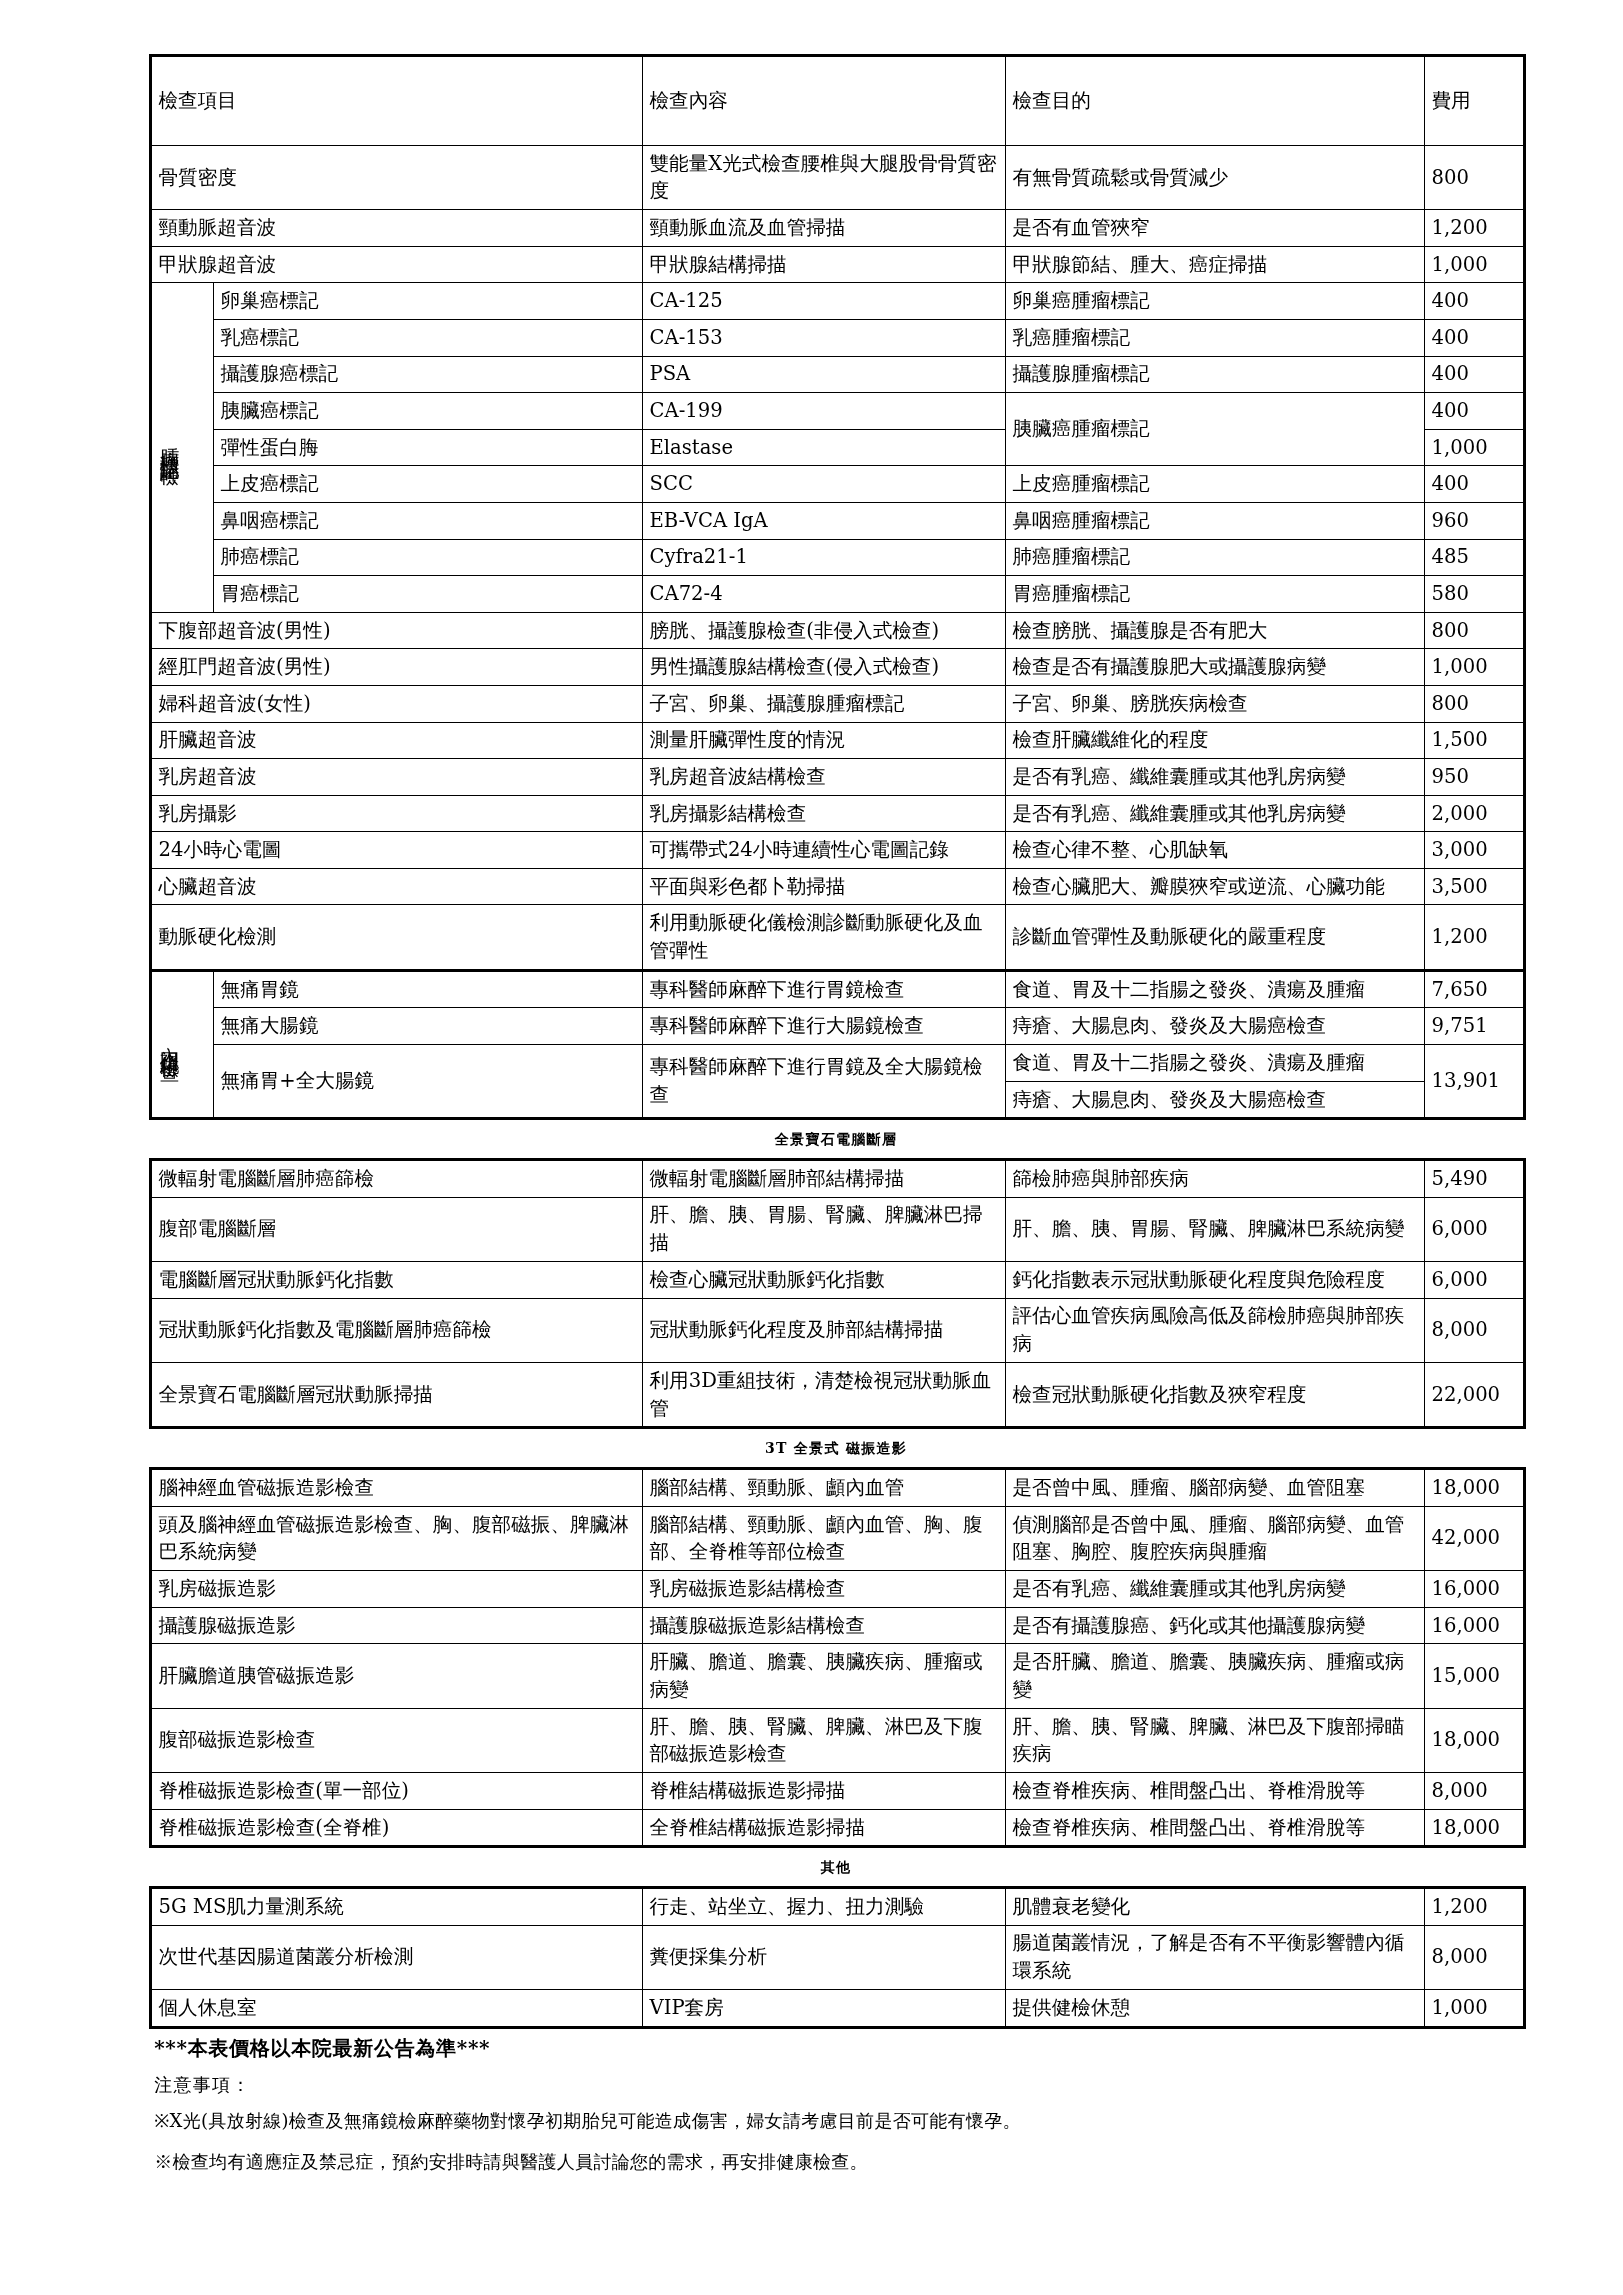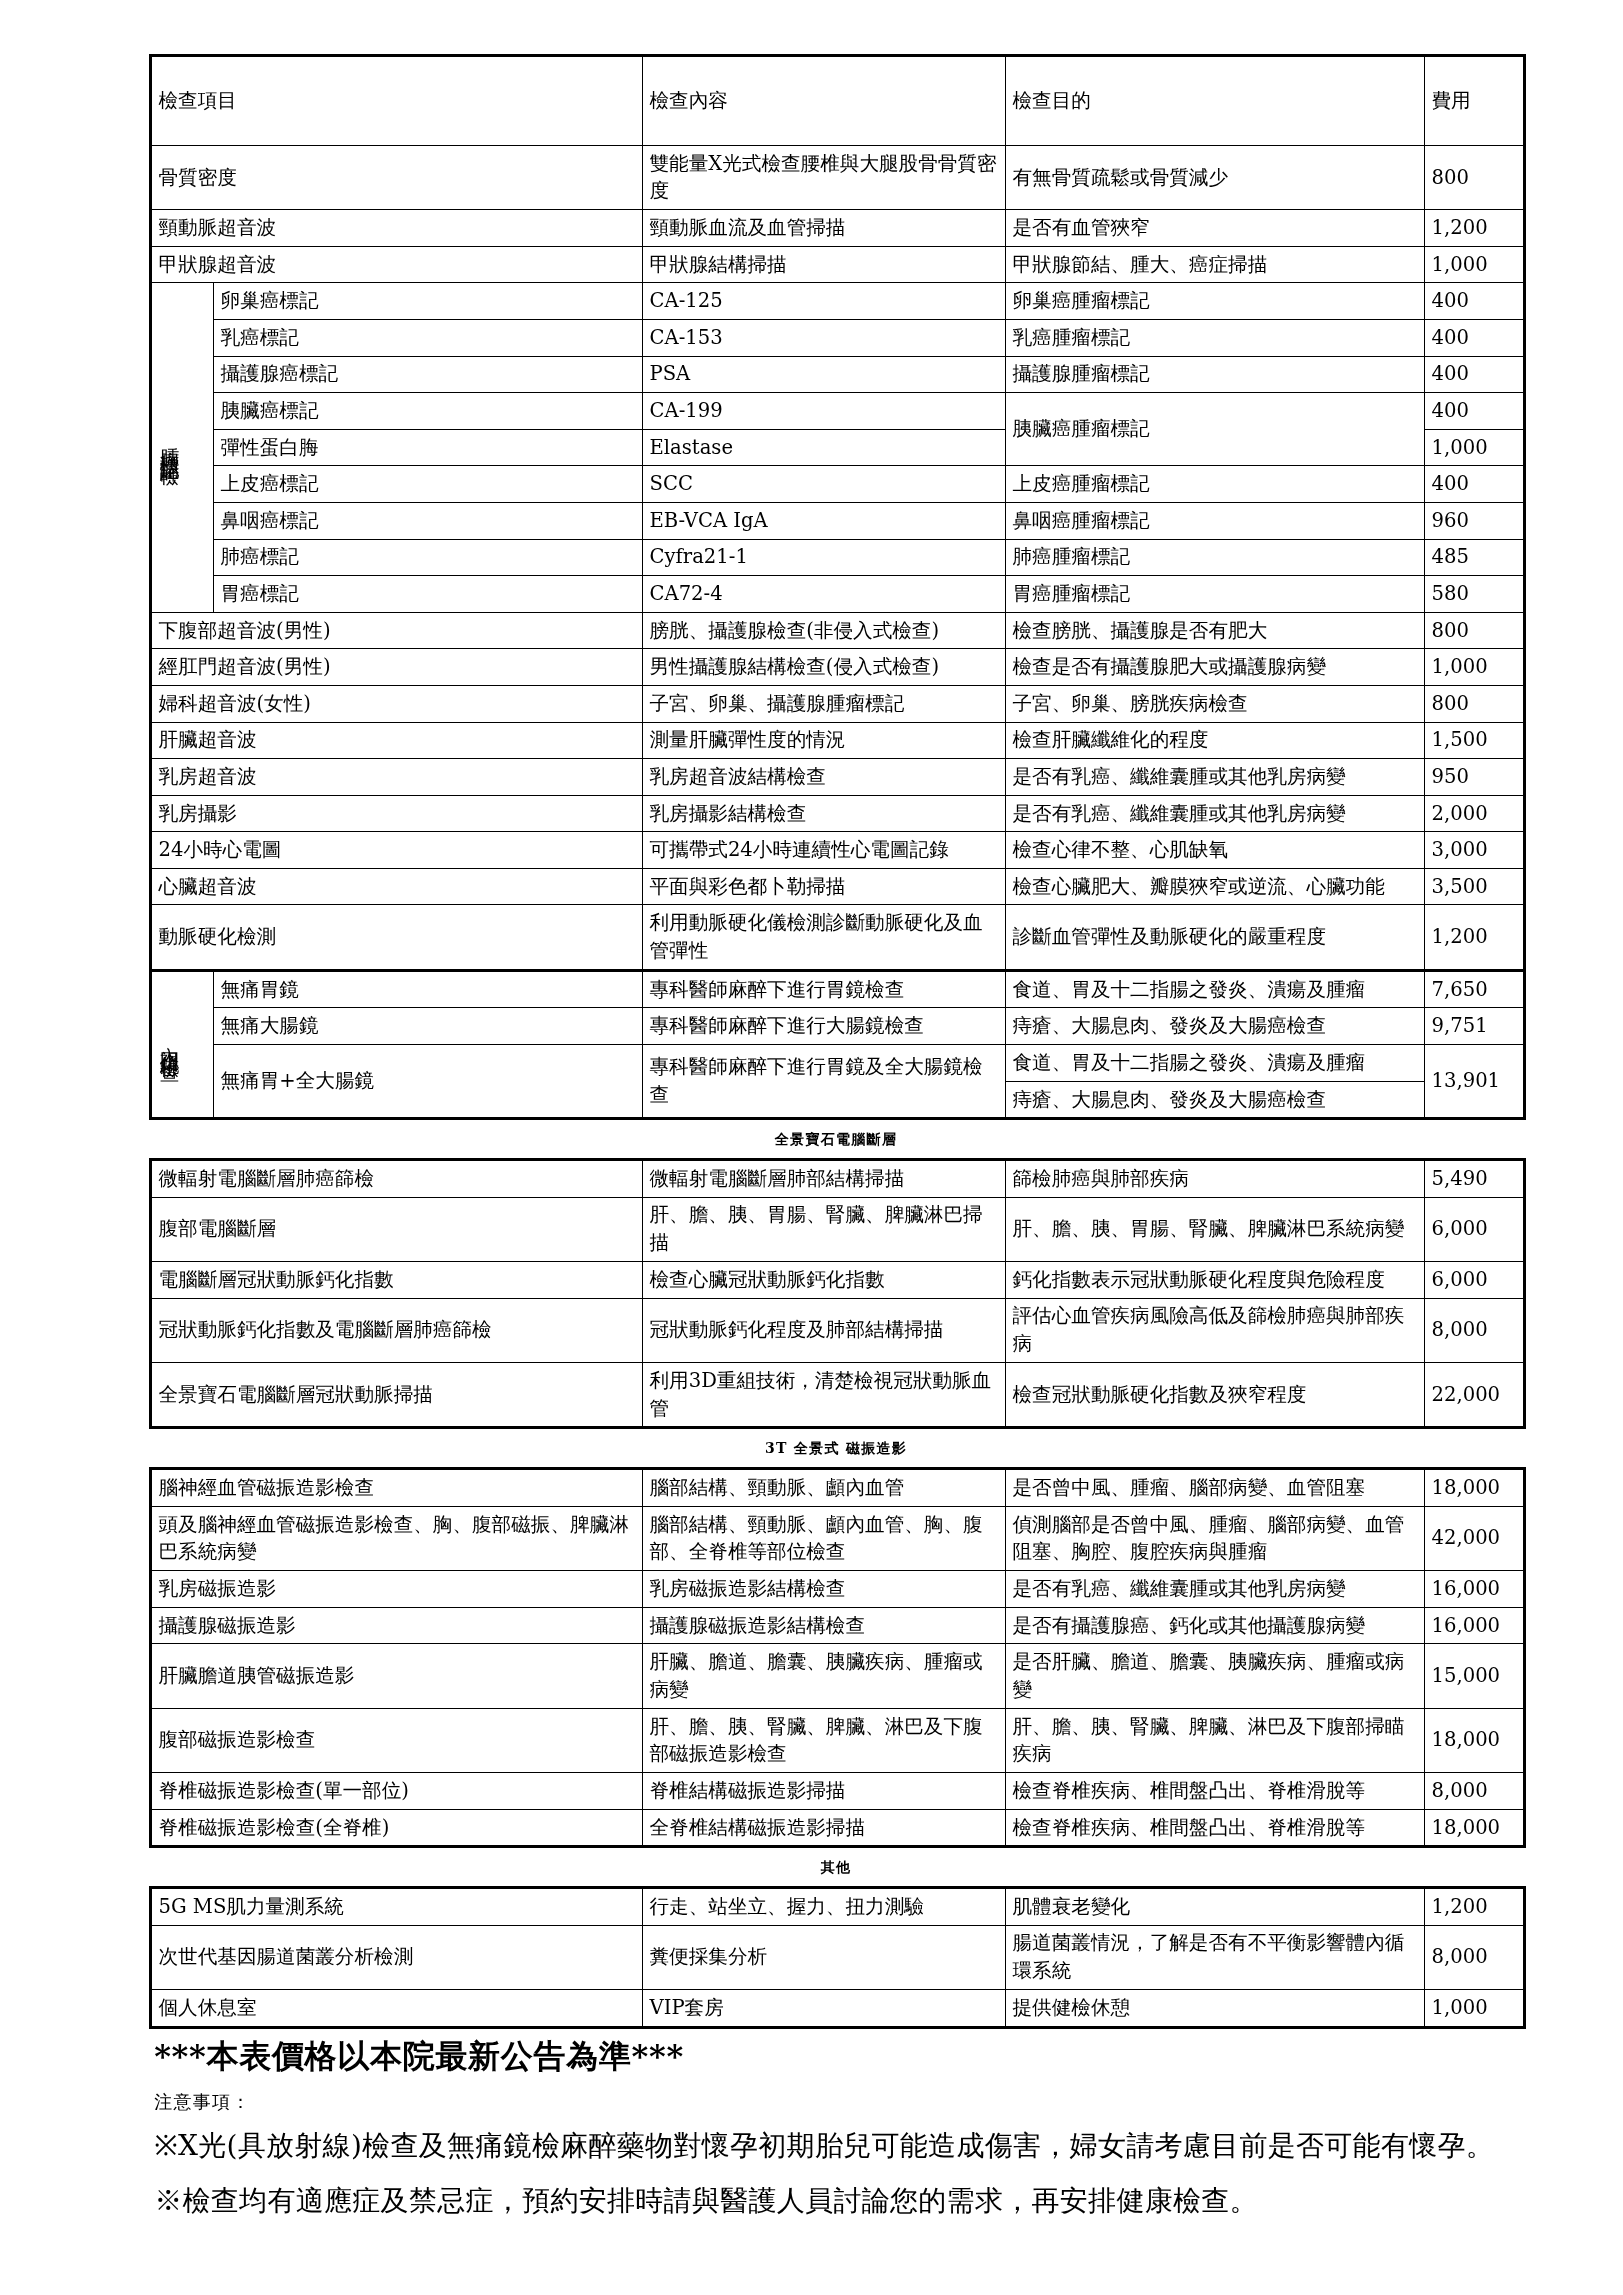--- a/index.html
+++ b/index.html
@@ -80,31 +80,31 @@
     letter-spacing: 1.3px;
   }
   .notes {
     width: 1374px;
     margin-top: 6.5px;
     padding-left: 5.2px;
     box-sizing: border-box;
   }
   .notes .n-bold {
     font-weight: bold;
-    font-size: 32px;
+    font-size: 20px;
     letter-spacing: 0.7px;
     margin: 6.5px 0 10.5px 0;
   }
   .notes .n-head {
     font-size: 18px;
     margin: 0 0 11.8px 0;
     letter-spacing: 1.3px;
   }
   .notes .n-line {
-    font-size: 28px;
+    font-size: 18px;
     margin: 4px 0 17px 0;
     letter-spacing: 0.3px;
   }
   tbody tr.thick-top > td { border-top: 3.3px solid #000; }
   tbody tr.thick-bot > td { border-bottom: 3.3px solid #000; }
   thead tr > td { border-top: 3.3px solid #000; border-bottom: 2.6px solid #000; }
 </style>
 </head>
 <body>
 

